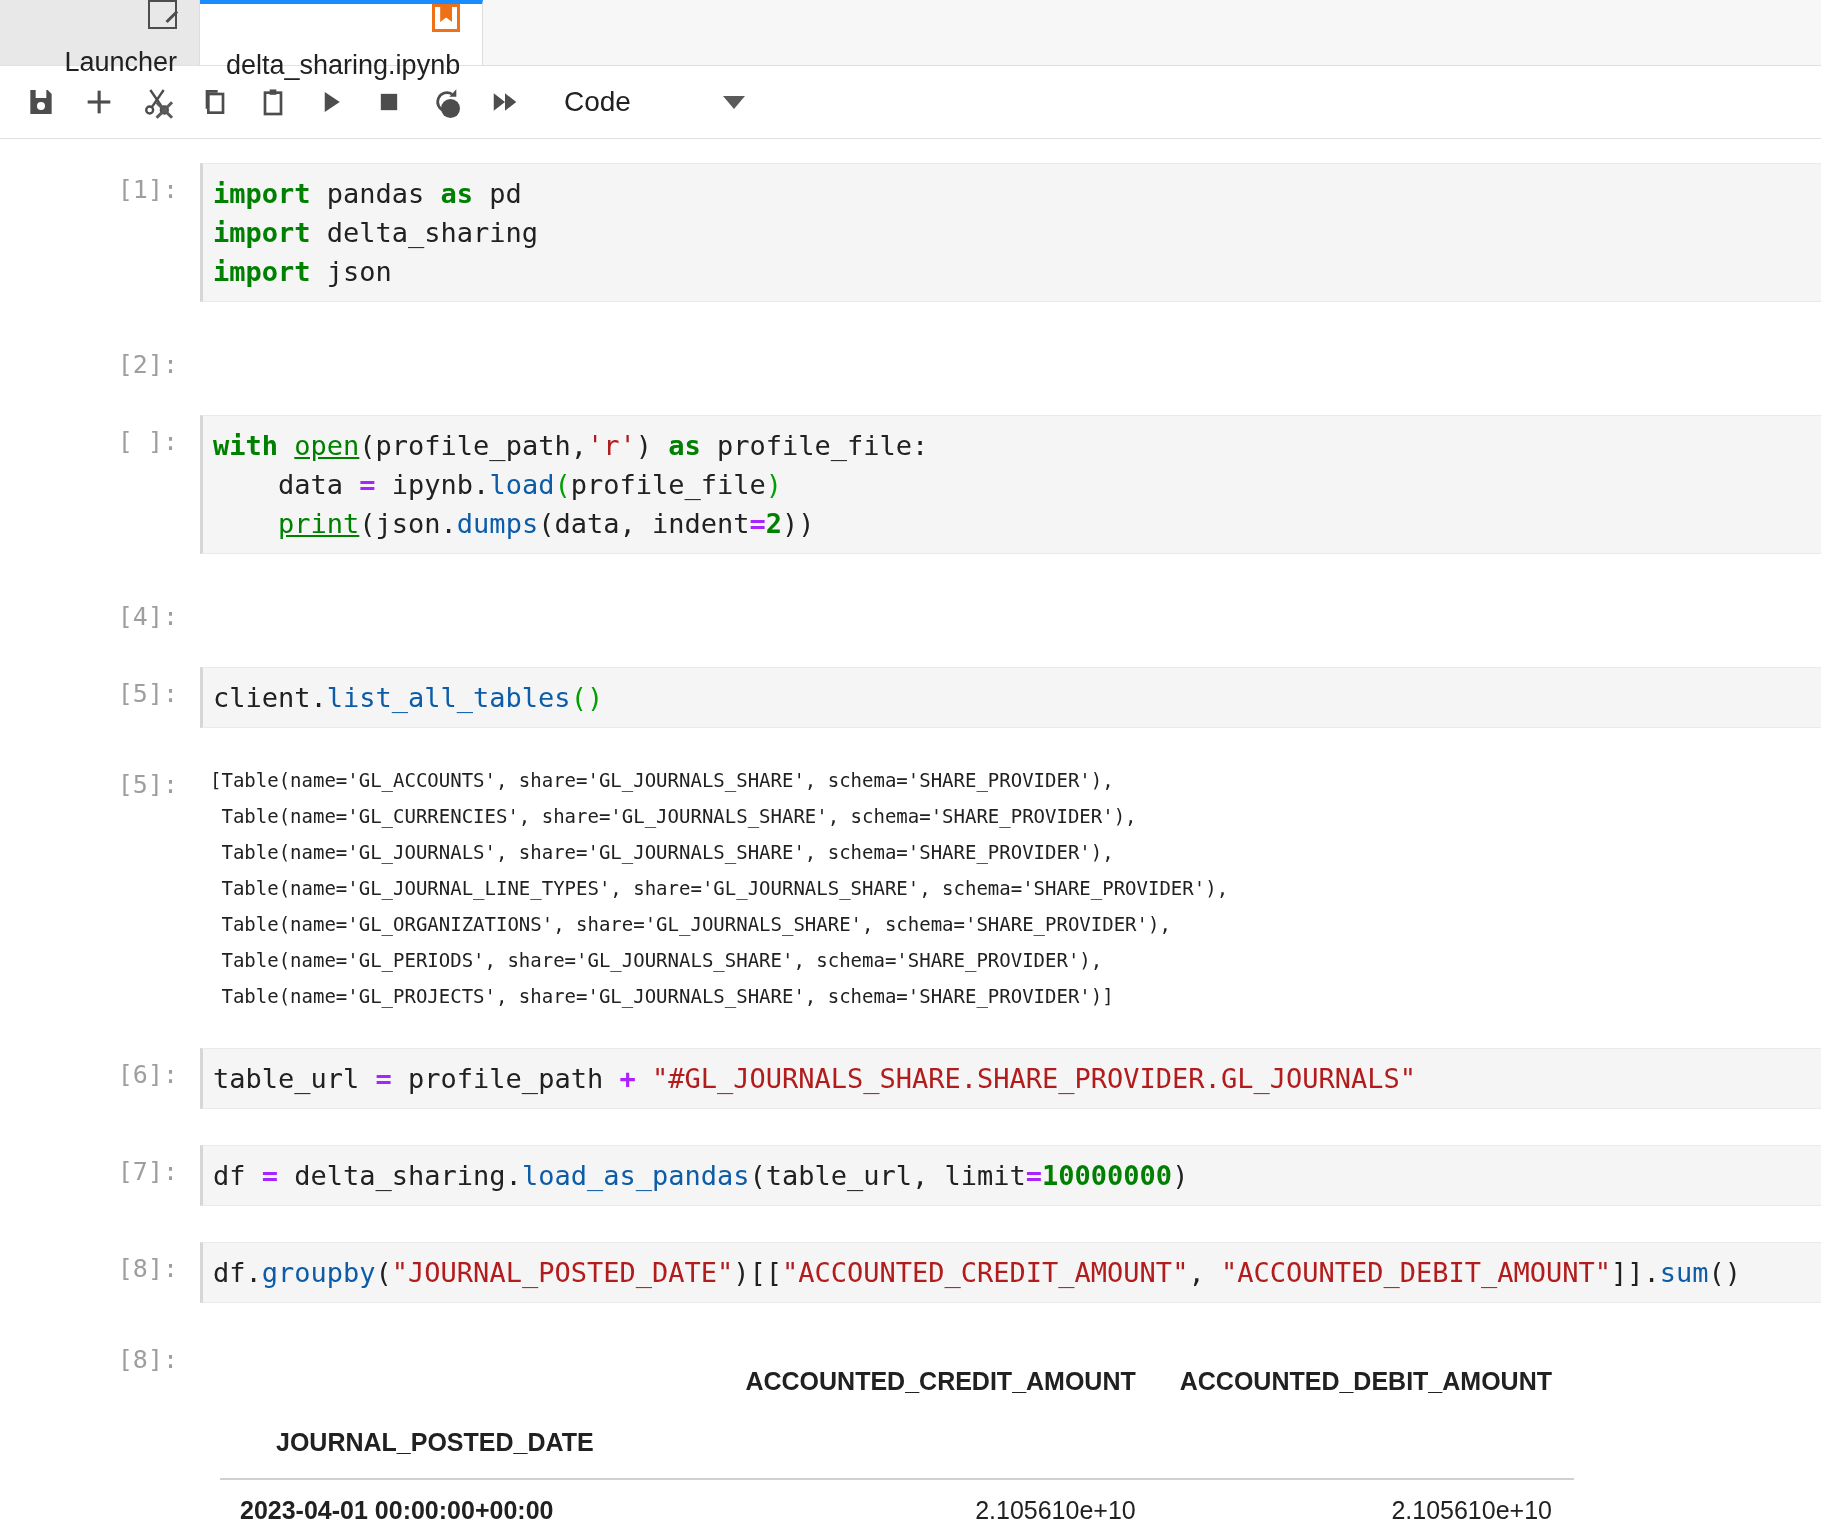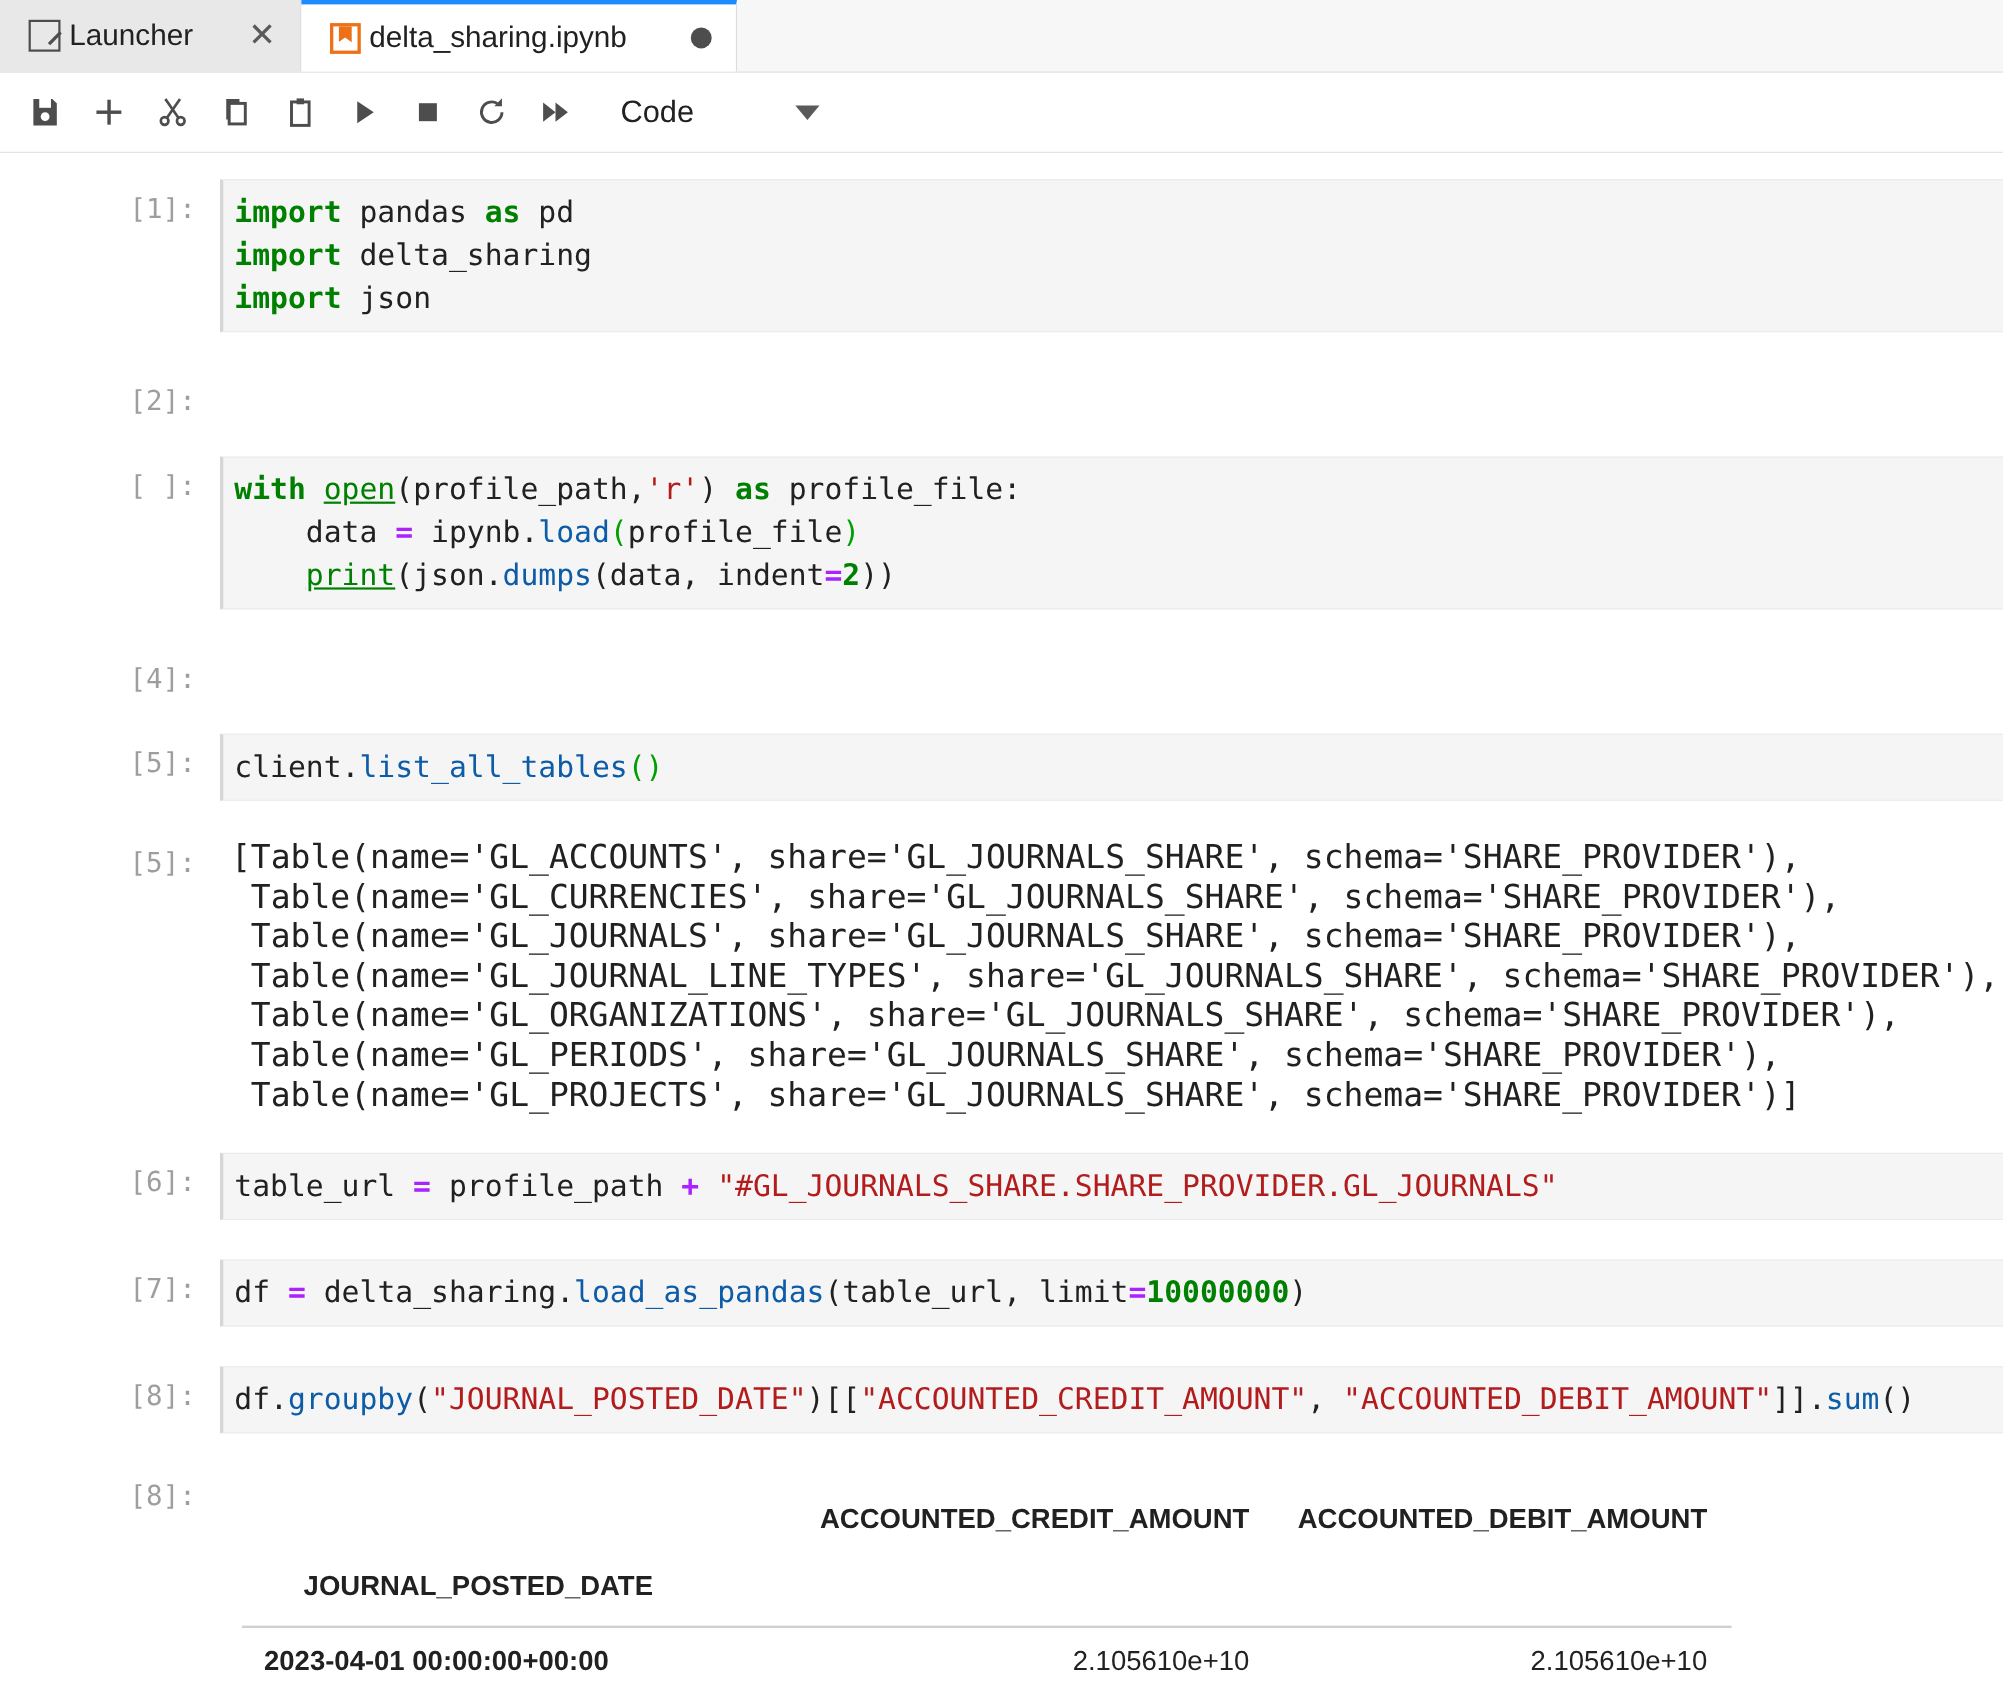--- a/index.html
+++ b/index.html
@@ -15,29 +15,30 @@
   .tabbar {
     position: relative;
     height: 66px;
     background: #f7f7f7;
     border-bottom: 1px solid #e0e0e0;
     display: flex;
     align-items: stretch;
   }
   .tab {
     display: flex;
-    align-items: center;
-    gap: 8px;
+    align-items: flex-end;
+    gap: 18px;
     padding: 0 22px 0 26px;
     font-size: 27px;
     color: #212121;
     background: #e8e8e8;
     border-right: 1px solid #dcdcdc;
     min-width: 200px;
     position: relative;
+    flex-direction: column;
   }
   .tab.active {
     background: #ffffff;
     border-top: 4px solid #1a8cff;
   }
   .tab-title { white-space: nowrap; }
   .tab-close {
     font-size: 30px;
     color: #5a5a5a;
     margin-left: 42px;
@@ -155,21 +156,21 @@
   code, .codeline {
     font-family: "DejaVu Sans Mono", monospace;
     font-size: 27px;
     line-height: 39px;
     color: #212121;
     white-space: pre;
     display: block;
   }
   .outline {
     font-family: "DejaVu Sans Mono", monospace;
-    font-size: 30px;
+    font-size: 19px;
     line-height: 36px;
     color: #212121;
     white-space: pre;
     display: block;
   }
   .spacer { height: 36px; }
   .spacer-sm { height: 30px; }
 
   
   .kw   { color: #008000; font-weight: bold; }

